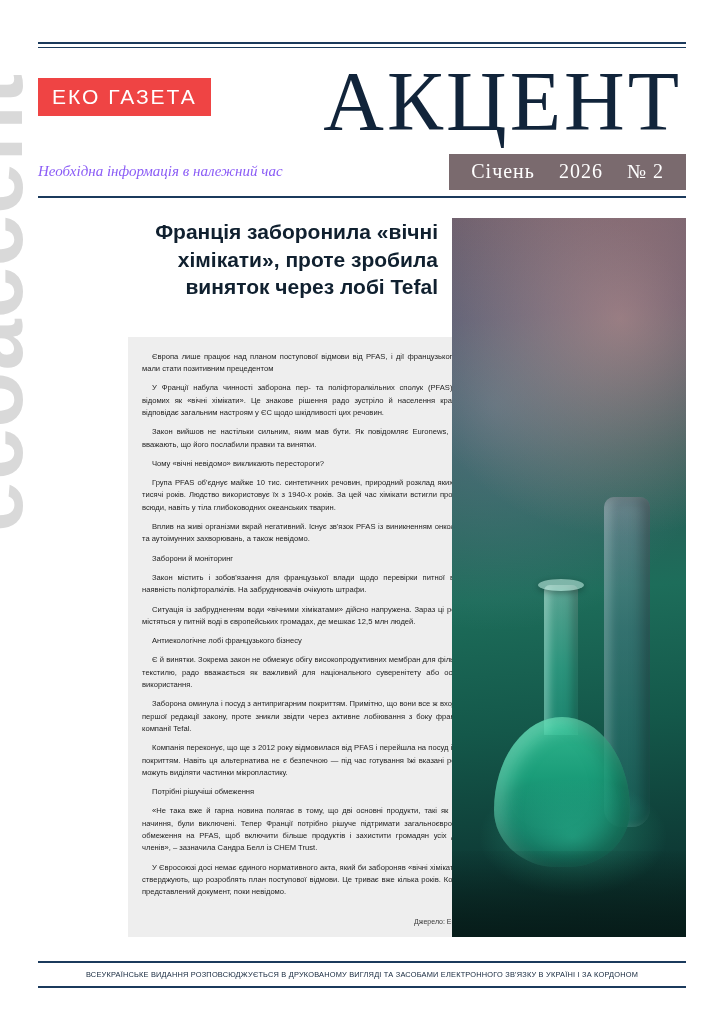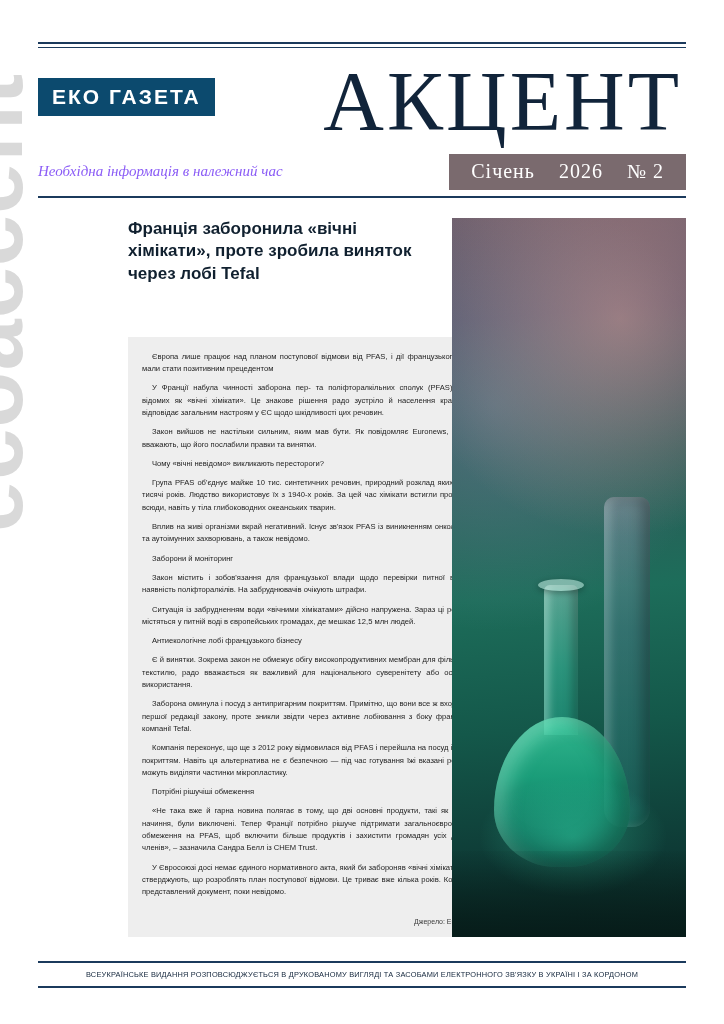--- a/index.html
+++ b/index.html
@@ -37,25 +37,25 @@
     border-top: 1px solid #1b3a5c;
     margin-top: 3px;
   }
   .masthead-row {
     display: flex;
     align-items: flex-start;
     justify-content: space-between;
     margin-top: 14px;
   }
   .eco-badge {
-    background: #0c4a6e;
+    background: #ef4444;
     color: #ffffff;
     font-family: "Liberation Sans", sans-serif;
     font-size: 21px;
-    font-weight: bold;
+    font-weight: normal;
     letter-spacing: 2px;
     padding: 7px 14px 7px 14px;
     display: inline-block;
     margin-top: 16px;
   }
   .title-main {
     font-family: "Liberation Serif", serif;
     font-size: 84px;
     line-height: 0.95;
     letter-spacing: 3px;
@@ -111,23 +111,23 @@
     color: #d9d9d9;
     letter-spacing: 1px;
     white-space: nowrap;
     z-index: 0;
   }
   .headline {
     position: absolute;
     left: 128px;
     top: 6px;
     width: 310px;
-    text-align: left;
-    font-family: "Liberation Sans", sans-serif;
-    font-size: 17px;
+    text-align: right;
+    font-family: "Liberation Sans", sans-serif;
+    font-size: 21px;
     font-weight: bold;
     line-height: 1.32;
     color: #10202f;
     z-index: 3;
   }
   .article-box {
     position: absolute;
     left: 128px;
     top: 125px;
     width: 366px;

